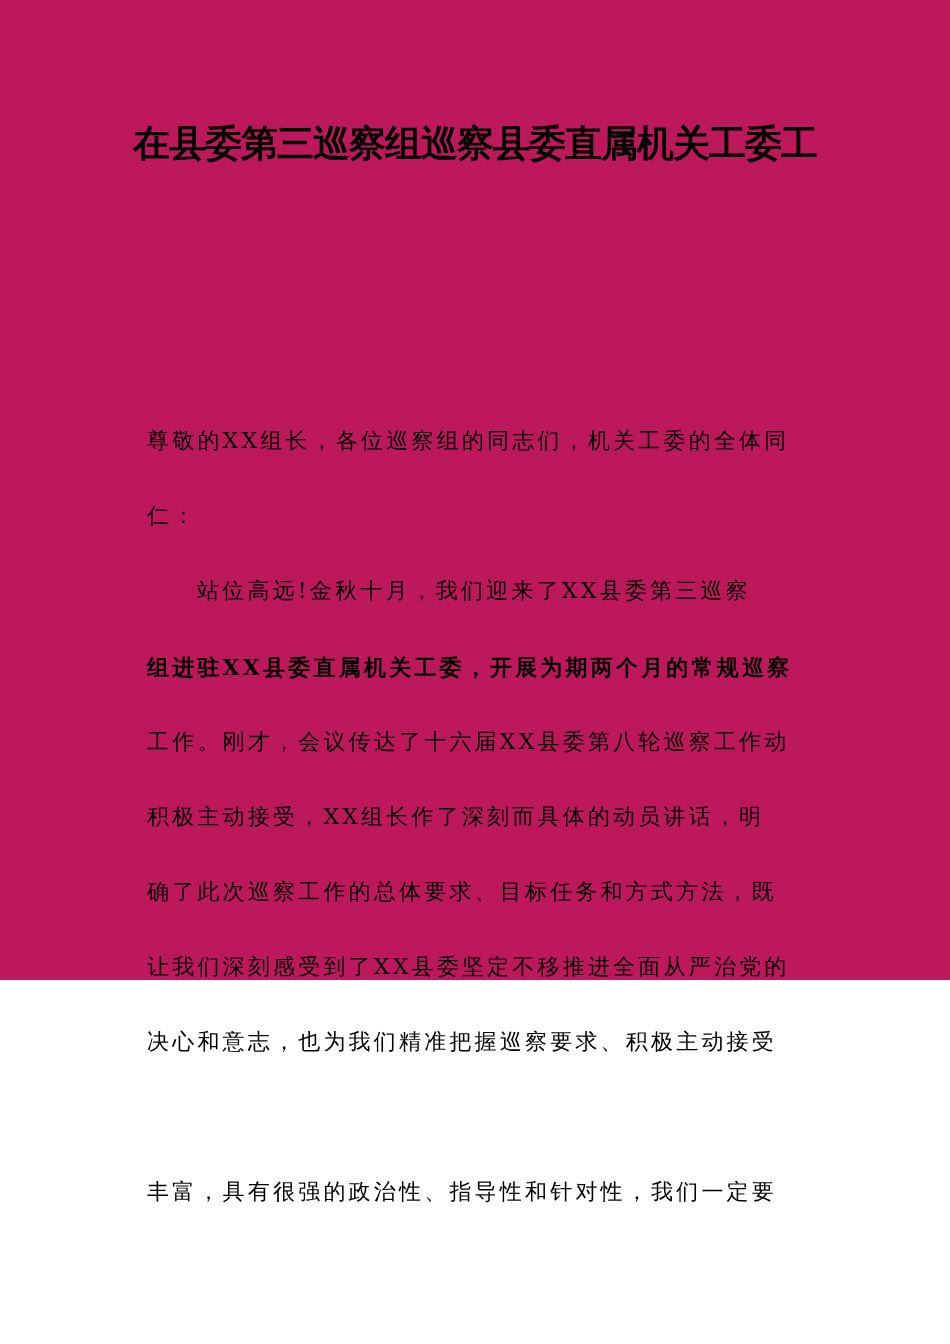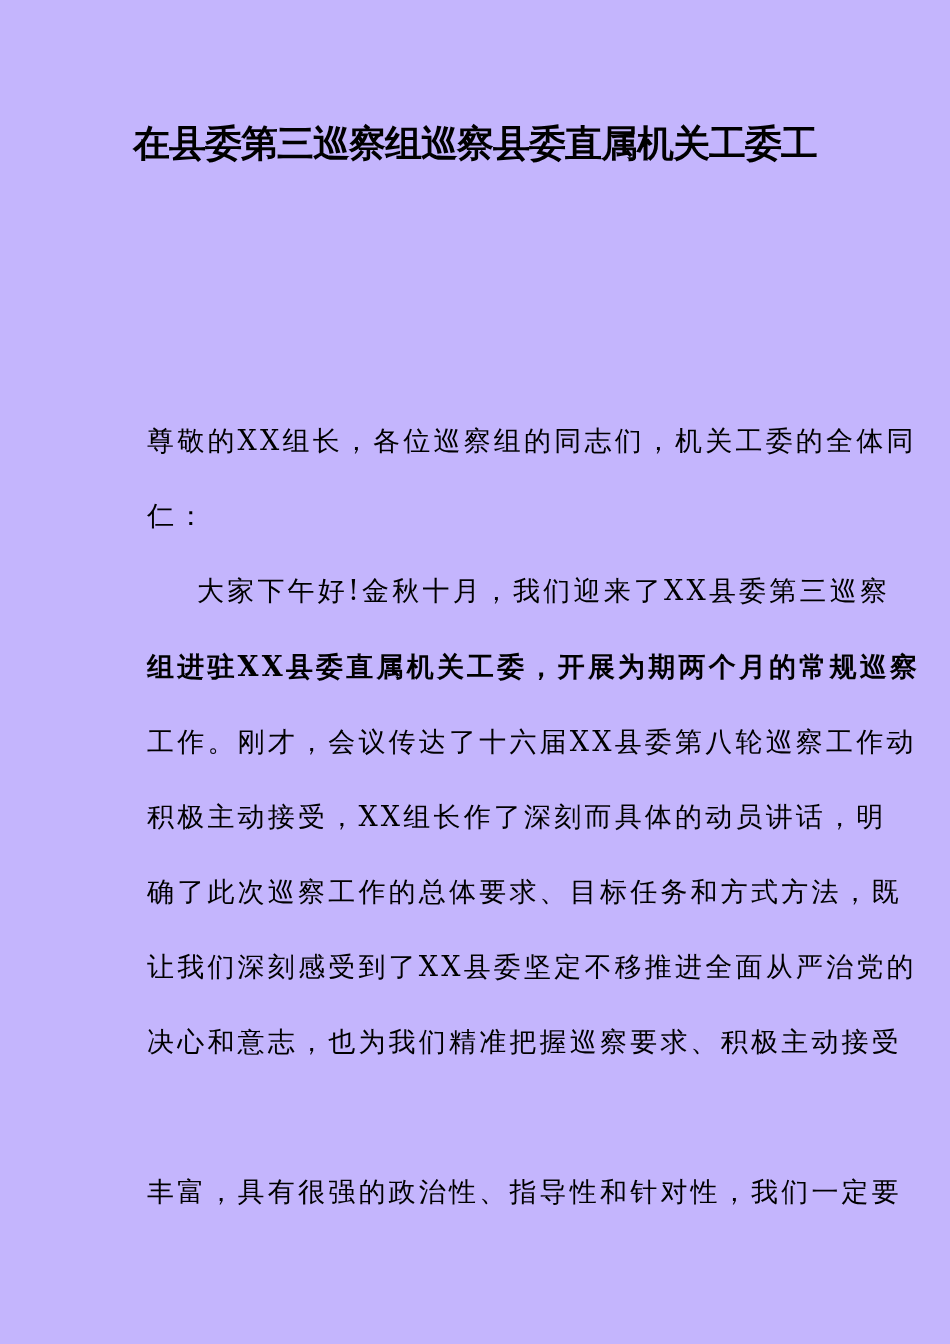--- a/index.html
+++ b/index.html
@@ -12,59 +12,59 @@
       height: 1344px;
       position: relative;
       overflow: hidden;
       color: #000000;
     }
     .page {
       position: absolute;
       left: 0;
       top: 0;
       width: 950px;
-      height: 1344px;
-      background: #c4b5fd;
+      height: 980px;
+      background: #be185d;
     }
     .title-line {
       position: absolute;
       left: 0;
       width: 950px;
       text-align: center;
       font-family: "DejaVu Sans", sans-serif;
       font-weight: bold;
       font-size: 37px;
       line-height: 44px;
       letter-spacing: -1px;
       white-space: nowrap;
     }
     .body-line {
       position: absolute;
       left: 147px;
       width: 660px;
       font-family: "DejaVu Serif", serif;
-      font-size: 27px;
+      font-size: 22px;
       line-height: 34px;
       letter-spacing: 3.2px;
       white-space: nowrap;
     }
     .indent {
       left: 197px;
     }
   </style>
 </head>
 <body>
 
 <div class="page">
   <div class="title-line" style="top:122px;">在县委第三巡察组巡察县委直属机关工委工</div>
 
   <div class="body-line" style="top:424px;">尊敬的XX组长，各位巡察组的同志们，机关工委的全体同</div>
   <div class="body-line" style="top:499px;">仁：</div>
 
-  <div class="body-line indent" style="top:574px;">大家下午好!金秋十月，我们迎来了XX县委第三巡察</div>
+  <div class="body-line indent" style="top:574px;">站位高远!金秋十月，我们迎来了XX县委第三巡察</div>
   <div class="body-line" style="top:650px;font-weight:bold;">组进驻XX县委直属机关工委，开展为期两个月的常规巡察</div>
   <div class="body-line" style="top:725px;">工作。刚才，会议传达了十六届XX县委第八轮巡察工作动</div>
   <div class="body-line" style="top:800px;">积极主动接受，XX组长作了深刻而具体的动员讲话，明</div>
   <div class="body-line" style="top:950px;">让我们深刻感受到了XX县委坚定不移推进全面从严治党的</div>
   <div class="body-line" style="top:875px;">确了此次巡察工作的总体要求、目标任务和方式方法，既</div>
   <div class="body-line" style="top:1025px;">决心和意志，也为我们精准把握巡察要求、积极主动接受</div>
   <div class="body-line" style="top:1175px;">丰富，具有很强的政治性、指导性和针对性，我们一定要</div>
 </div>
 
 </body></html>

